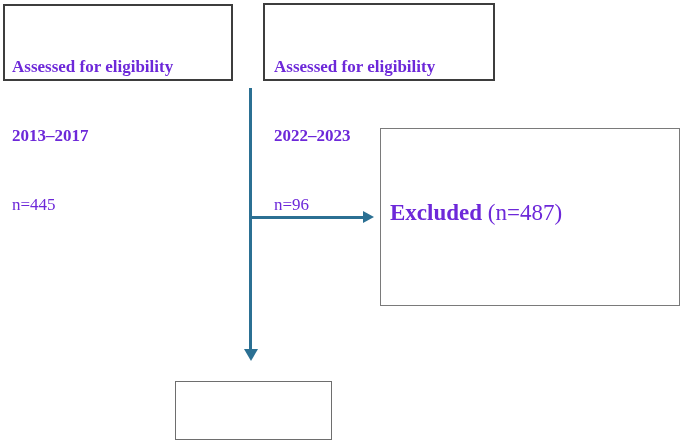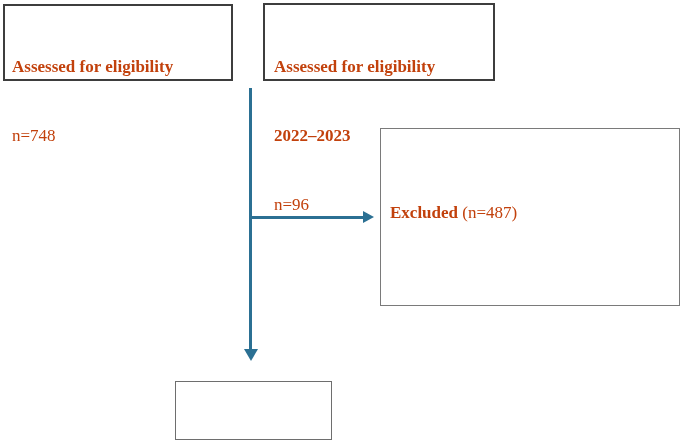--- a/index.html
+++ b/index.html
@@ -9,21 +9,21 @@
     width: 685px;
     height: 443px;
     overflow: hidden;
   }
   .canvas {
     position: relative;
     width: 685px;
     height: 443px;
     background: #ffffff;
     font-family: "Liberation Serif", "DejaVu Serif", serif;
-    color: #c2410c;
+    color: #6d28d9;
   }
   .box {
     position: absolute;
     background: #ffffff;
     box-sizing: border-box;
     white-space: pre-wrap;
   }
   .box-dark {
     border: 2px solid #3d3d3d;
   }
@@ -41,21 +41,21 @@
     left: 263px; top: 3px;
     width: 232px; height: 78px;
     padding: 4px 6px 0 9px;
     font-size: 17px;
     line-height: 23px;
   }
   .box-excluded {
     left: 380px; top: 128px;
     width: 300px; height: 178px;
     padding: 11px 8px 0 9px;
-    font-size: 17px;
+    font-size: 23px;
     line-height: 29px;
   }
   .box-included {
     left: 175px; top: 381px;
     width: 157px; height: 59px;
     padding: 7px 6px 0 10px;
     font-size: 17px;
     line-height: 28px;
     border-color: #6e6e6e;
   }
@@ -91,21 +91,22 @@
     border-left: 11px solid #2b7093;
   }
 </style>
 </head>
 <body>
 
 <div class="canvas">
 
   <div class="box box-dark box-eligibility-1">
     <div class="bold">Assessed for eligibility</div>
-    <div>n=748</div>
+    <div class="bold">2013–2017</div>
+    <div>n=445</div>
   </div>
 
   <div class="box box-dark box-eligibility-2">
     <div class="bold">Assessed for eligibility</div>
     <div class="bold">2022–2023</div>
     <div>n=96</div>
   </div>
 
   <div class="arrow-shaft-v"></div>
   <div class="arrowhead-down"></div>

